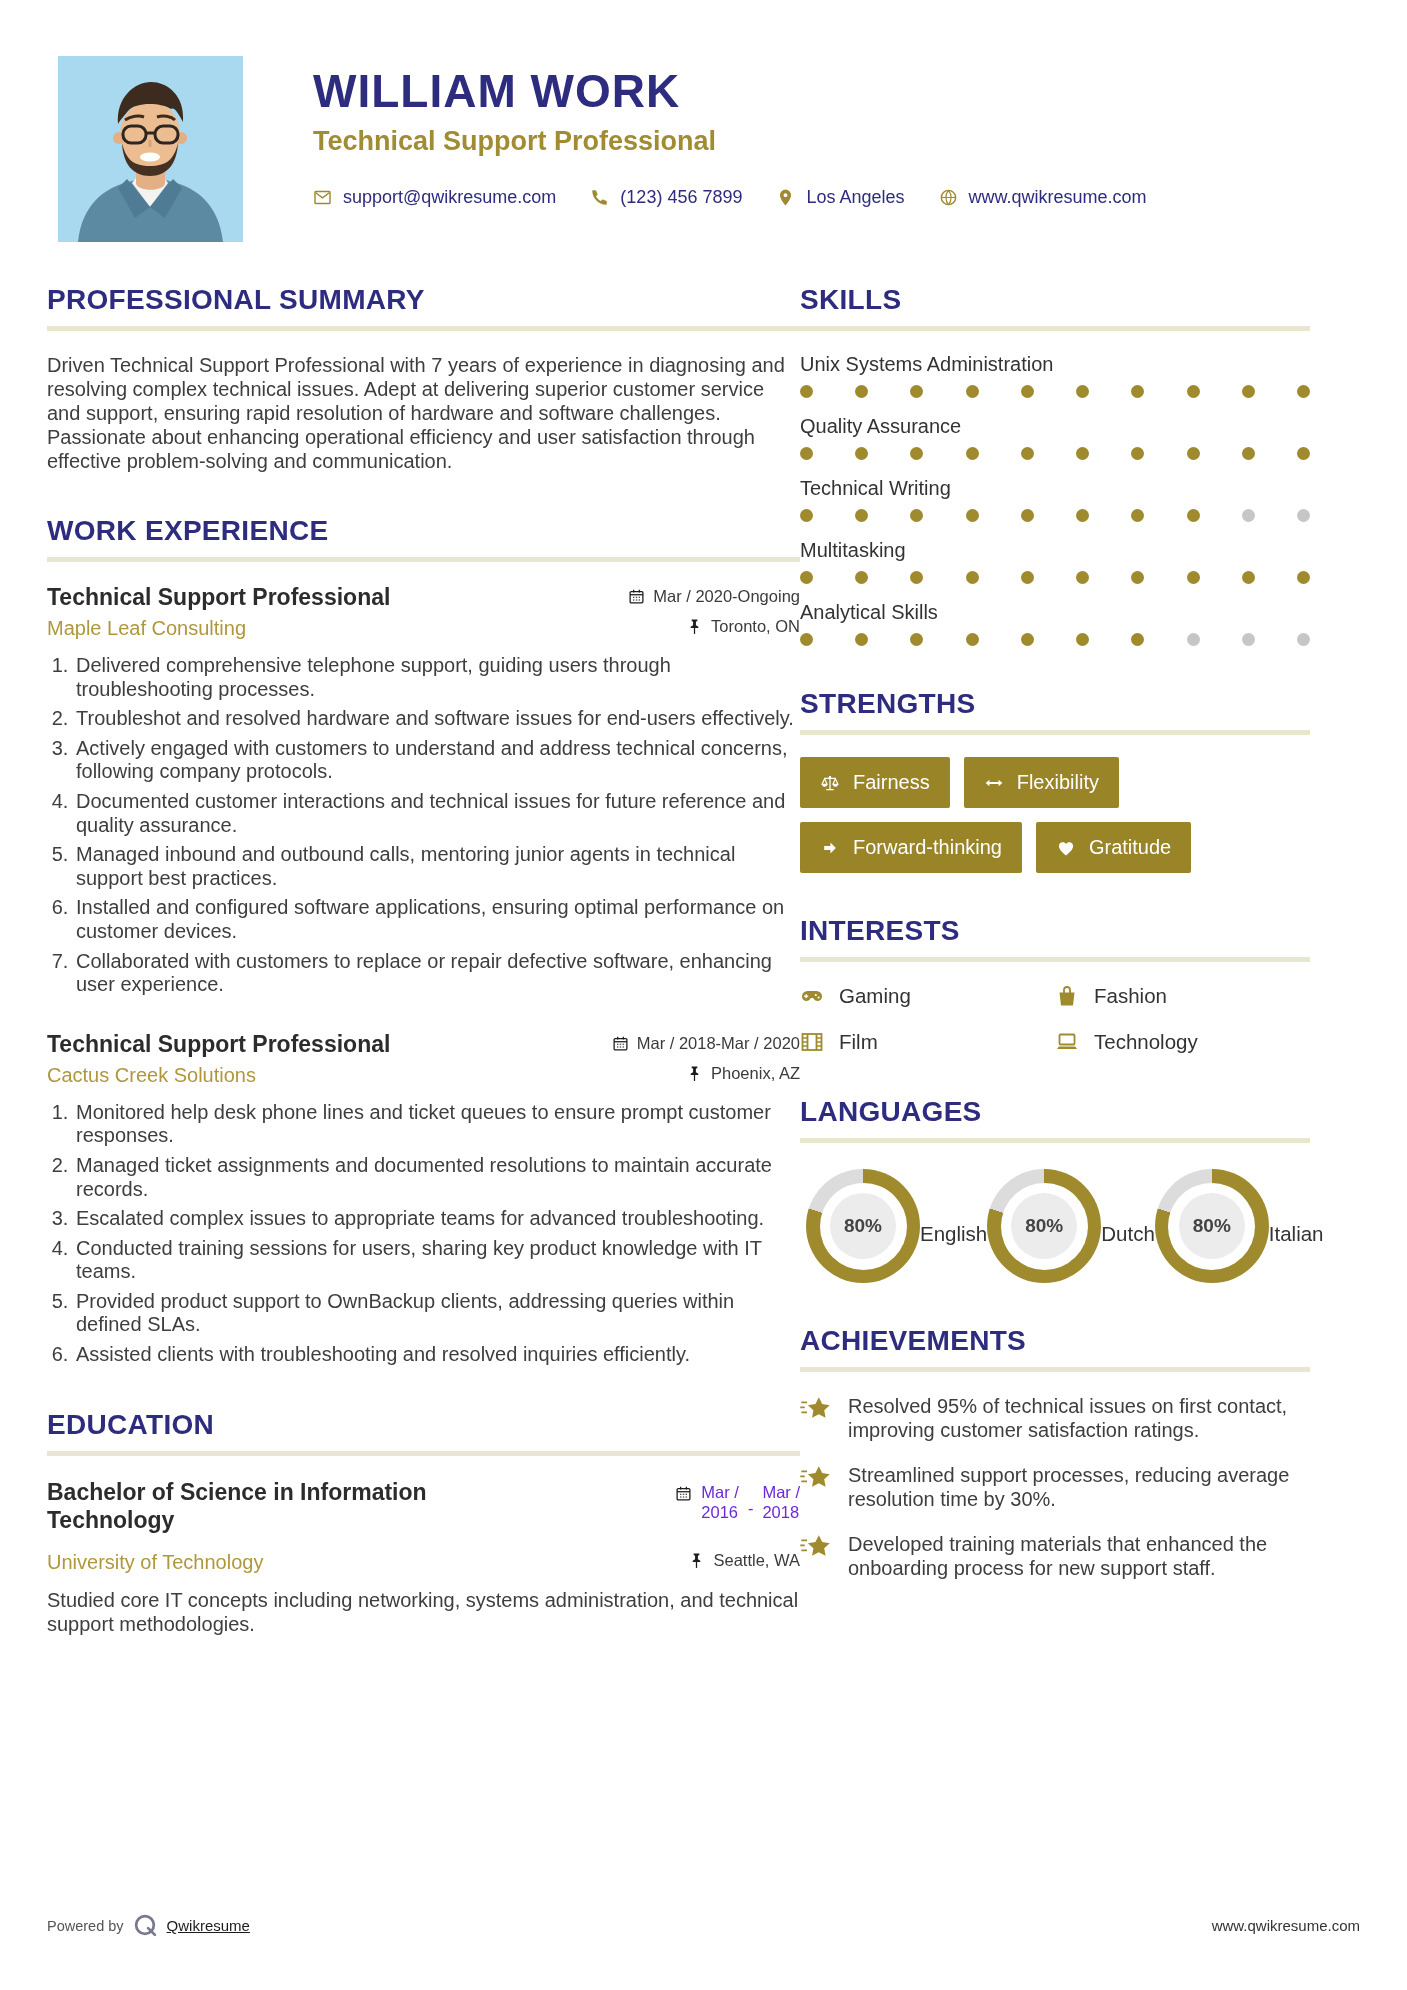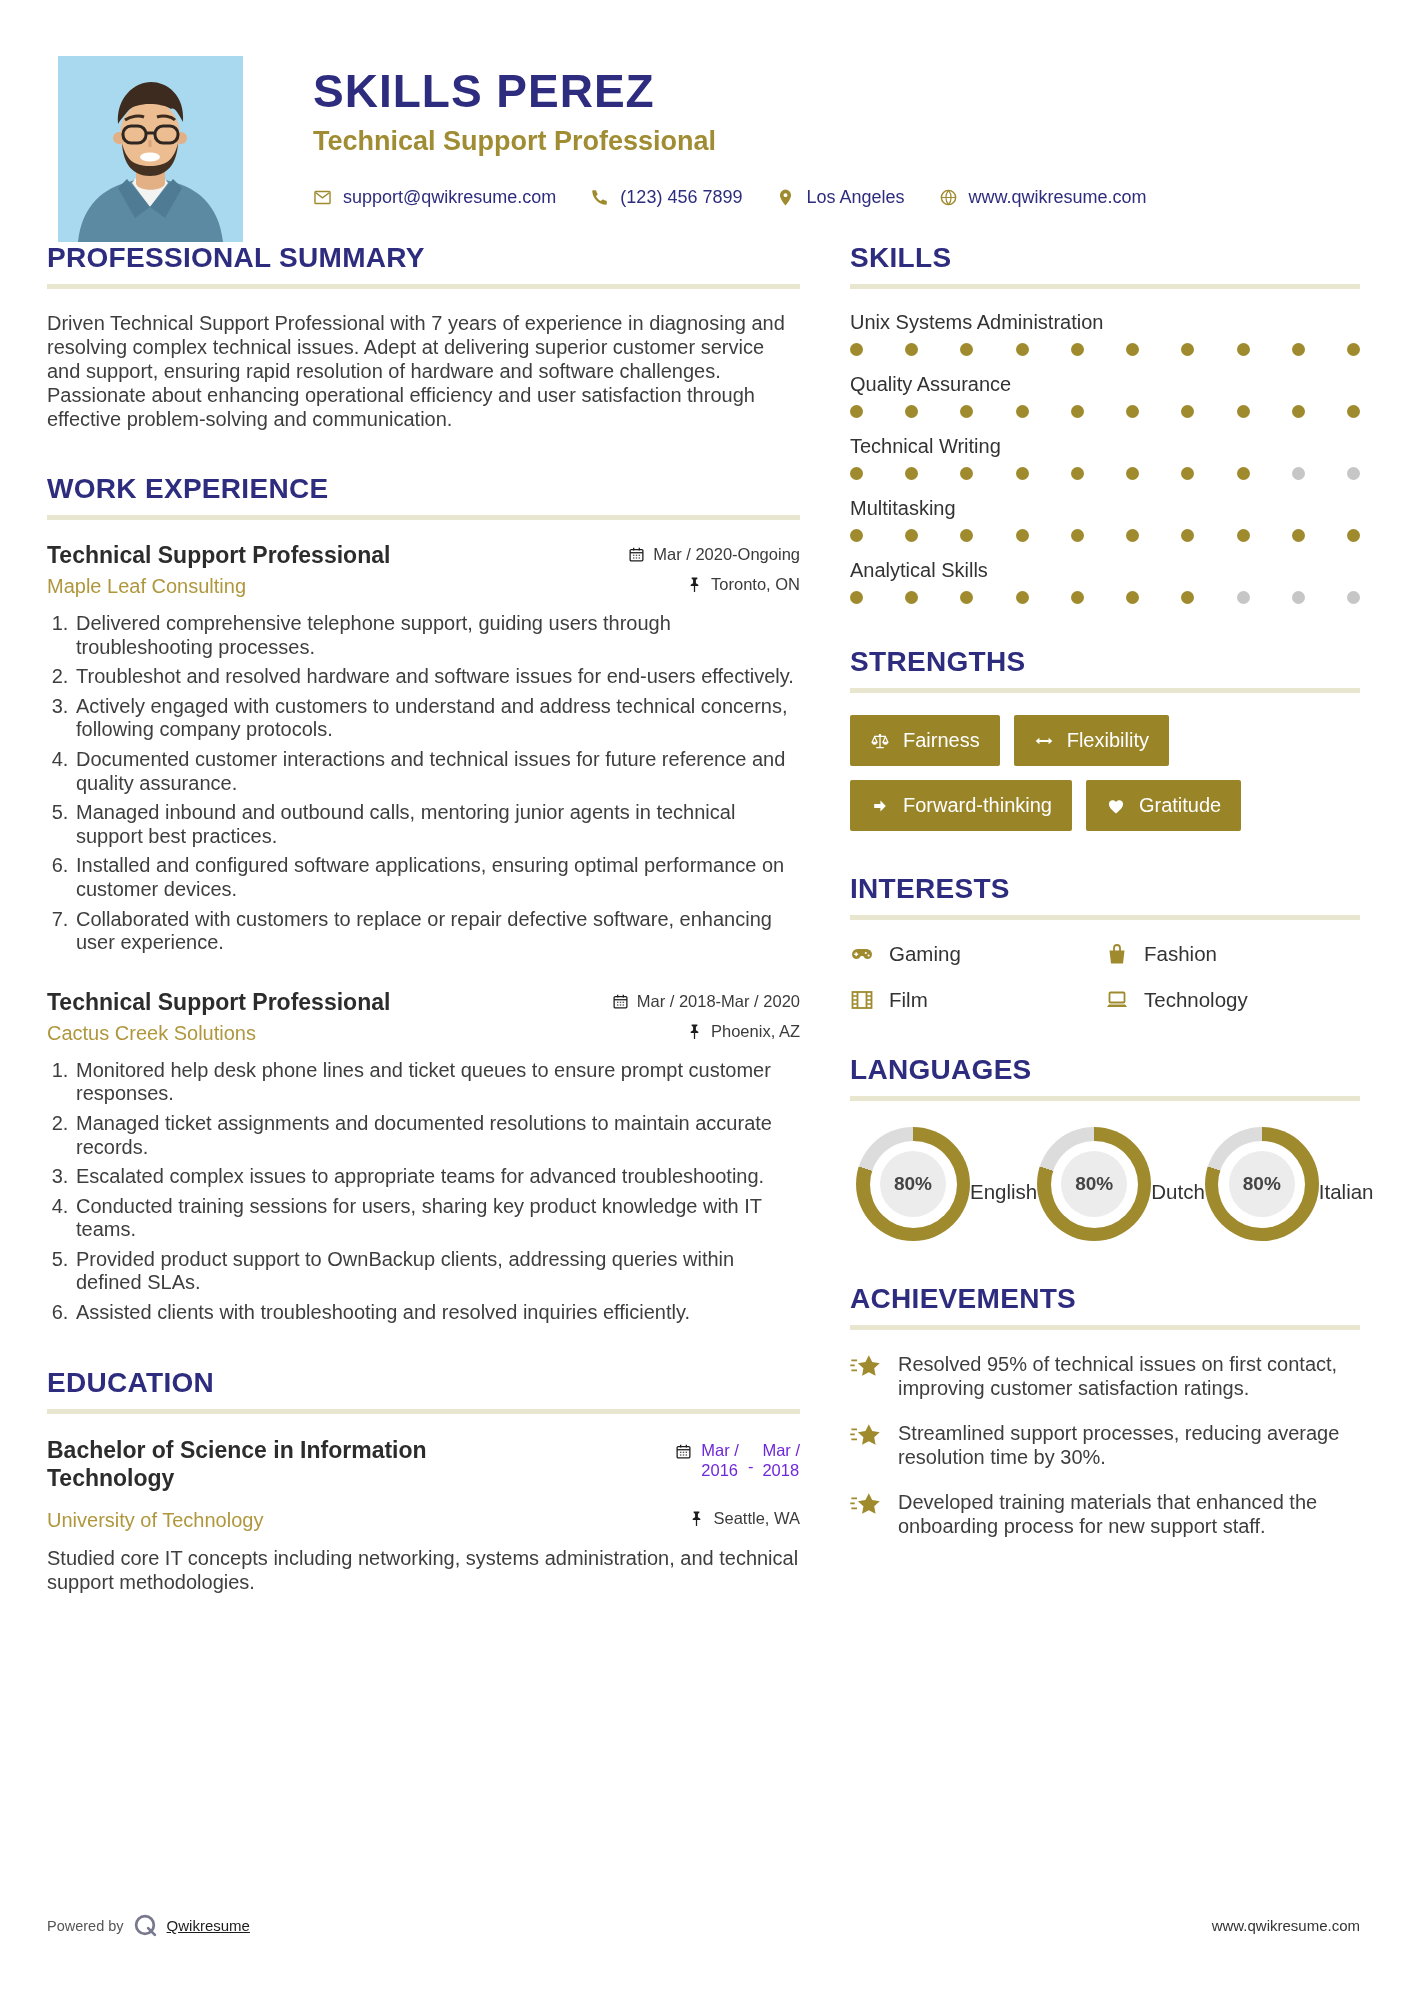--- a/index.html
+++ b/index.html
@@ -14,21 +14,21 @@
   .photo{width:185px;height:186px;flex:none;}
   .photo svg{display:block;width:100%;height:100%;}
   .head-right{padding-top:8px;}
   .name{font-size:46px;font-weight:700;color:var(--navy);letter-spacing:1px;}
   .job-title-main{font-size:27px;font-weight:700;color:var(--gold-title);margin-top:8px;}
   .contact-row{display:flex;align-items:center;gap:34px;margin-top:30px;}
   .contact-item{display:flex;align-items:center;gap:11px;color:var(--navy);font-size:18px;}
   .icon{display:inline-flex;color:var(--gold);}
   .icon svg{display:block;}
   .contact-item .icon svg{width:19px;height:19px;}
-  .main{display:grid;grid-template-columns:753px 510px;column-gap:50px;padding:0 47px;}
+  .main{display:grid;grid-template-columns:753px 510px;padding:0 47px;margin-top:42px;}
   h2{font-size:28px;font-weight:700;color:var(--navy);letter-spacing:.3px;}
   .rule{height:5px;background:var(--rule);margin:10px 0 22px 0;}
   .section{margin-bottom:42px;}
   .para{font-size:20px;color:var(--text);line-height:1.2;}
   
   .job{margin-bottom:34px;}
   .job-head,.job-sub{display:flex;justify-content:space-between;align-items:baseline;}
   .job-title{font-size:23px;font-weight:700;color:#2c2c2c;}
   .meta{display:flex;align-items:center;gap:8px;font-size:16.5px;color:#3b3b3b;white-space:nowrap;}
   .meta .icon{color:#1d1d1d;}
@@ -102,21 +102,21 @@
         <ellipse cx="92" cy="101" rx="10" ry="4.5" fill="#fff"></ellipse>
         <path d="M60 68c-2-27 17-42 33-42 16 0 34 13 32 40-6-11-9-15-12-13-8-6-35-8-43 2-4 5-8 9-10 13z" fill="#3c2b1e"></path>
         <rect x="65" y="70" width="23" height="17" rx="8" fill="none" stroke="#2e2620" stroke-width="3"></rect>
         <rect x="97" y="70" width="23" height="17" rx="8" fill="none" stroke="#2e2620" stroke-width="3"></rect>
         <path d="M88 77h9" stroke="#2e2620" stroke-width="3"></path>
         <path d="M67 64c6-4 14-5 19-3M99 61c6-2 14-1 18 3" stroke="#3c2b1e" stroke-width="3" fill="none"></path>
         <path d="M92 84v7" stroke="#d8a377" stroke-width="3"></path>
       </svg>
     </div>
     <div class="head-right">
-      <div class="name">SKILLS PEREZ</div>
+      <div class="name">WILLIAM WORK</div>
       <div class="job-title-main">Technical Support Professional</div>
       <div class="contact-row">
           <span class="contact-item">
             <span class="icon">
               <svg viewBox="0 0 24 24">
                 <rect x="2.5" y="4.5" width="19" height="15" rx="1" fill="none" stroke="currentColor" stroke-width="1.8"></rect>
                 <path d="M3.5 6l8.5 6.5L20.5 6" fill="none" stroke="currentColor" stroke-width="1.8"></path>
               </svg>
             </span>
             <span class="contact-text">support@qwikresume.com</span>

